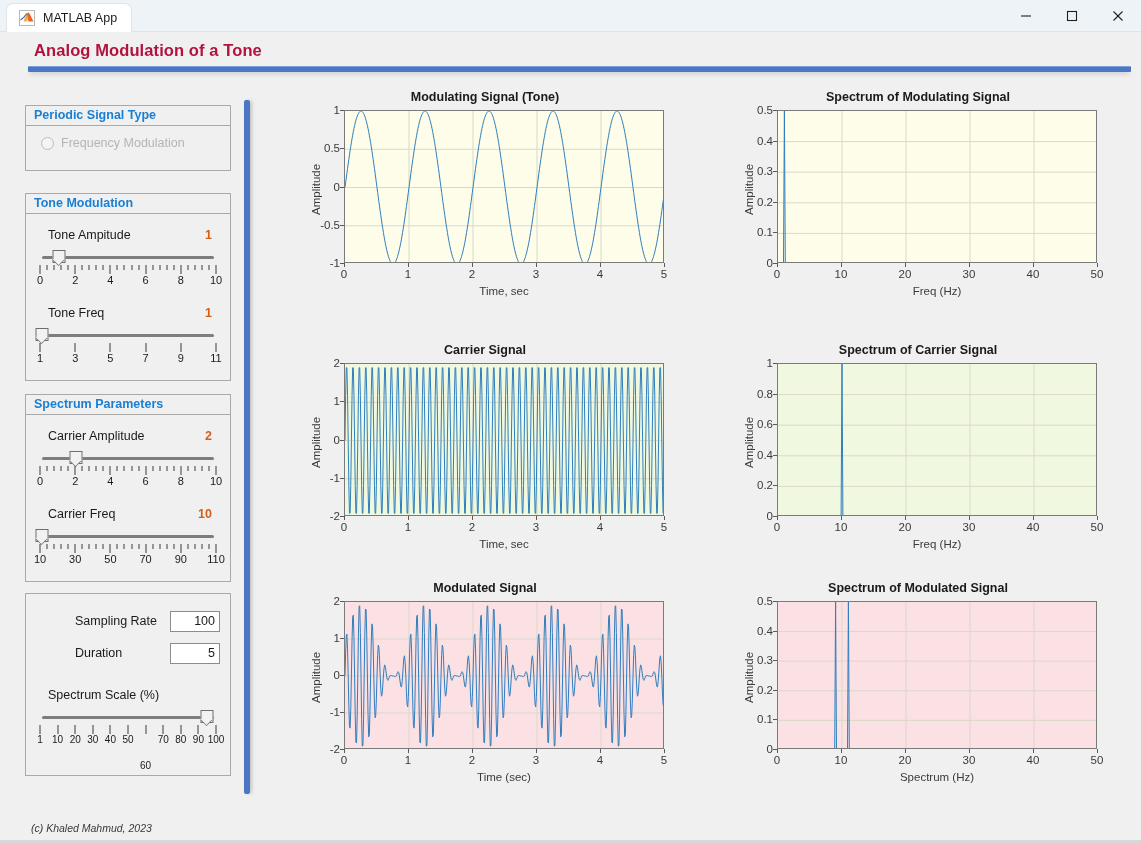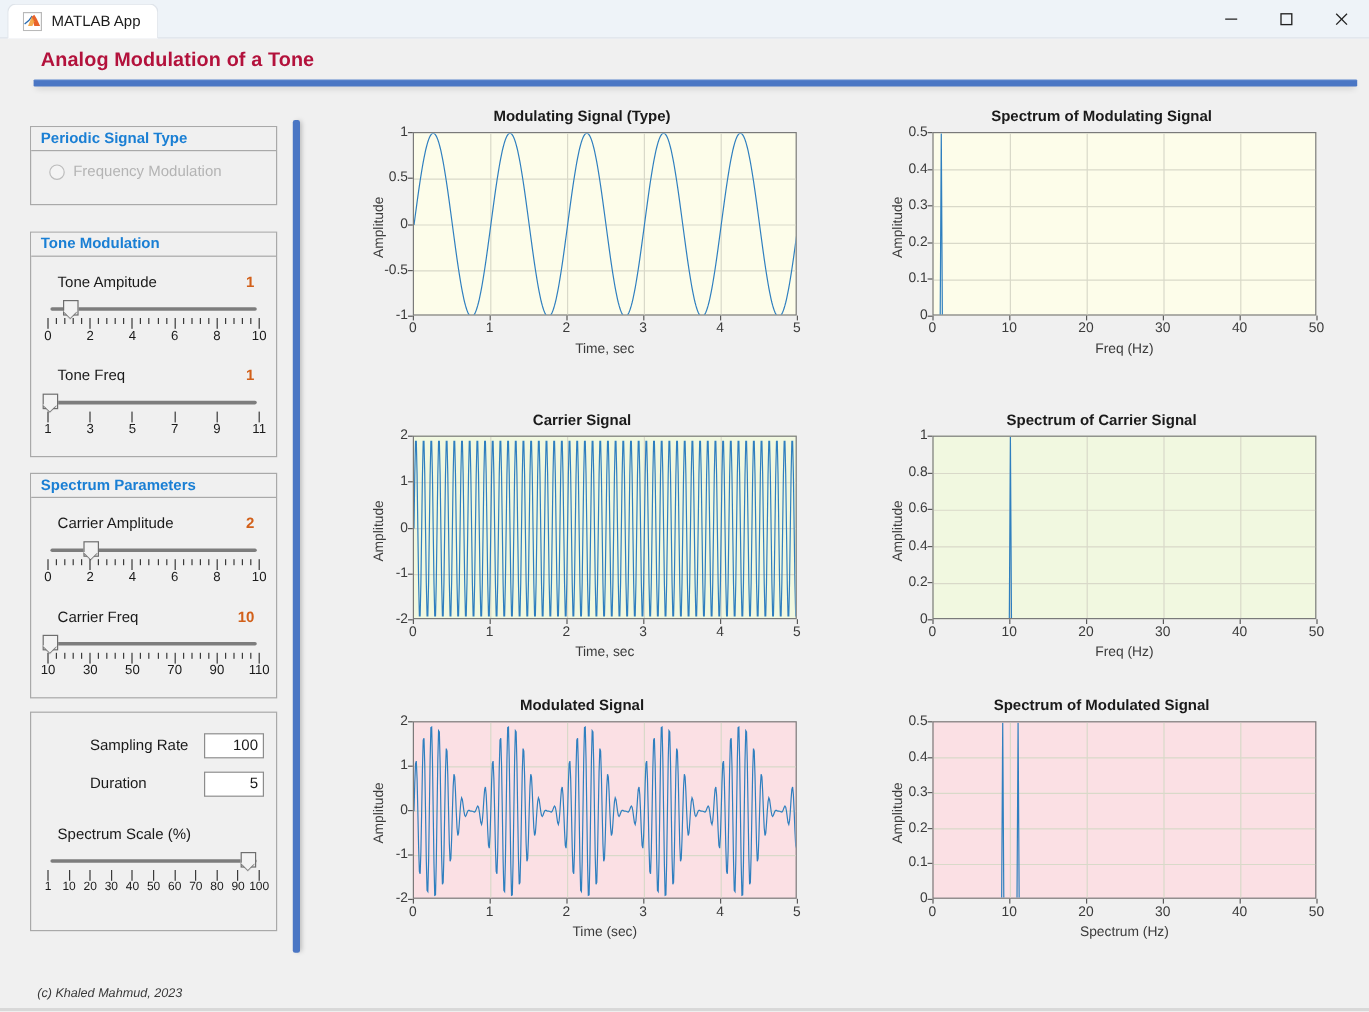--- a/index.html
+++ b/index.html
@@ -428,34 +428,34 @@
               <i class="maj" style="left:90%"></i>
               <i class="maj" style="left:100%"></i>
             </div>
     <div class="tlabels" style="font-size:10px">
               <span style="left: 0%; font-size: 10px;">1</span>
               <span style="left: 10%; font-size: 10px;">10</span>
               <span style="left: 20%; font-size: 10px;">20</span>
               <span style="left: 30%; font-size: 10px;">30</span>
               <span style="left: 40%; font-size: 10px;">40</span>
               <span style="left: 50%; font-size: 10px;">50</span>
-              <span style="left: 60%; font-size: 10px;">60</span>
+              <span style="left: 60%; font-size: 10px; margin-top: 26px;">60</span>
               <span style="left: 70%; font-size: 10px;">70</span>
               <span style="left: 80%; font-size: 10px;">80</span>
               <span style="left: 90%; font-size: 10px;">90</span>
               <span style="left: 100%; font-size: 10px;">100</span>
             </div>
   </div>
         </div>
       </div>
     </div>
 
   <div id="charts">
       <div class="chart" style="left:300px;top:90px;width:370px;height:215px">
-    <div class="chart-title">Modulating Signal (Type)</div>
+    <div class="chart-title">Modulating Signal (Tone)</div>
     <div class="plotbox" style="left:44px;top:20px;width:320px;height:153px;background:#fdfdea">
       <svg width="320" height="153" viewBox="0 0 320 153">
         <line class="gridline" x1="64.0" y1="0" x2="64.0" y2="153"></line>
             <line class="gridline" x1="128.0" y1="0" x2="128.0" y2="153"></line>
             <line class="gridline" x1="192.0" y1="0" x2="192.0" y2="153"></line>
             <line class="gridline" x1="256.0" y1="0" x2="256.0" y2="153"></line>
             <line class="gridline" x1="0" y1="114.8" x2="320" y2="114.8"></line>
             <line class="gridline" x1="0" y1="76.5" x2="320" y2="76.5"></line>
             <line class="gridline" x1="0" y1="38.3" x2="320" y2="38.3"></line>
         <path class="trace" d="M 0.00 76.50 L 0.64 71.70 L 1.28 66.91 L 1.92 62.17 L 2.56 57.48 L 3.20 52.86 L 3.84 48.34 L 4.48 43.93 L 5.12 39.65 L 5.76 35.51 L 6.40 31.53 L 7.04 27.74 L 7.68 24.13 L 8.32 20.73 L 8.96 17.56 L 9.60 14.61 L 10.24 11.91 L 10.88 9.46 L 11.52 7.28 L 12.16 5.37 L 12.80 3.74 L 13.44 2.40 L 14.08 1.36 L 14.72 0.60 L 15.36 0.15 L 16.00 0.00 L 16.64 0.15 L 17.28 0.60 L 17.92 1.36 L 18.56 2.40 L 19.20 3.74 L 19.84 5.37 L 20.48 7.28 L 21.12 9.46 L 21.76 11.91 L 22.40 14.61 L 23.04 17.56 L 23.68 20.73 L 24.32 24.13 L 24.96 27.74 L 25.60 31.53 L 26.24 35.51 L 26.88 39.65 L 27.52 43.93 L 28.16 48.34 L 28.80 52.86 L 29.44 57.48 L 30.08 62.17 L 30.72 66.91 L 31.36 71.70 L 32.00 76.50 L 32.64 81.30 L 33.28 86.09 L 33.92 90.83 L 34.56 95.52 L 35.20 100.14 L 35.84 104.66 L 36.48 109.07 L 37.12 113.35 L 37.76 117.49 L 38.40 121.47 L 39.04 125.26 L 39.68 128.87 L 40.32 132.27 L 40.96 135.44 L 41.60 138.39 L 42.24 141.09 L 42.88 143.54 L 43.52 145.72 L 44.16 147.63 L 44.80 149.26 L 45.44 150.60 L 46.08 151.64 L 46.72 152.40 L 47.36 152.85 L 48.00 153.00 L 48.64 152.85 L 49.28 152.40 L 49.92 151.64 L 50.56 150.60 L 51.20 149.26 L 51.84 147.63 L 52.48 145.72 L 53.12 143.54 L 53.76 141.09 L 54.40 138.39 L 55.04 135.44 L 55.68 132.27 L 56.32 128.87 L 56.96 125.26 L 57.60 121.47 L 58.24 117.49 L 58.88 113.35 L 59.52 109.07 L 60.16 104.66 L 60.80 100.14 L 61.44 95.52 L 62.08 90.83 L 62.72 86.09 L 63.36 81.30 L 64.00 76.50 L 64.64 71.70 L 65.28 66.91 L 65.92 62.17 L 66.56 57.48 L 67.20 52.86 L 67.84 48.34 L 68.48 43.93 L 69.12 39.65 L 69.76 35.51 L 70.40 31.53 L 71.04 27.74 L 71.68 24.13 L 72.32 20.73 L 72.96 17.56 L 73.60 14.61 L 74.24 11.91 L 74.88 9.46 L 75.52 7.28 L 76.16 5.37 L 76.80 3.74 L 77.44 2.40 L 78.08 1.36 L 78.72 0.60 L 79.36 0.15 L 80.00 0.00 L 80.64 0.15 L 81.28 0.60 L 81.92 1.36 L 82.56 2.40 L 83.20 3.74 L 83.84 5.37 L 84.48 7.28 L 85.12 9.46 L 85.76 11.91 L 86.40 14.61 L 87.04 17.56 L 87.68 20.73 L 88.32 24.13 L 88.96 27.74 L 89.60 31.53 L 90.24 35.51 L 90.88 39.65 L 91.52 43.93 L 92.16 48.34 L 92.80 52.86 L 93.44 57.48 L 94.08 62.17 L 94.72 66.91 L 95.36 71.70 L 96.00 76.50 L 96.64 81.30 L 97.28 86.09 L 97.92 90.83 L 98.56 95.52 L 99.20 100.14 L 99.84 104.66 L 100.48 109.07 L 101.12 113.35 L 101.76 117.49 L 102.40 121.47 L 103.04 125.26 L 103.68 128.87 L 104.32 132.27 L 104.96 135.44 L 105.60 138.39 L 106.24 141.09 L 106.88 143.54 L 107.52 145.72 L 108.16 147.63 L 108.80 149.26 L 109.44 150.60 L 110.08 151.64 L 110.72 152.40 L 111.36 152.85 L 112.00 153.00 L 112.64 152.85 L 113.28 152.40 L 113.92 151.64 L 114.56 150.60 L 115.20 149.26 L 115.84 147.63 L 116.48 145.72 L 117.12 143.54 L 117.76 141.09 L 118.40 138.39 L 119.04 135.44 L 119.68 132.27 L 120.32 128.87 L 120.96 125.26 L 121.60 121.47 L 122.24 117.49 L 122.88 113.35 L 123.52 109.07 L 124.16 104.66 L 124.80 100.14 L 125.44 95.52 L 126.08 90.83 L 126.72 86.09 L 127.36 81.30 L 128.00 76.50 L 128.64 71.70 L 129.28 66.91 L 129.92 62.17 L 130.56 57.48 L 131.20 52.86 L 131.84 48.34 L 132.48 43.93 L 133.12 39.65 L 133.76 35.51 L 134.40 31.53 L 135.04 27.74 L 135.68 24.13 L 136.32 20.73 L 136.96 17.56 L 137.60 14.61 L 138.24 11.91 L 138.88 9.46 L 139.52 7.28 L 140.16 5.37 L 140.80 3.74 L 141.44 2.40 L 142.08 1.36 L 142.72 0.60 L 143.36 0.15 L 144.00 0.00 L 144.64 0.15 L 145.28 0.60 L 145.92 1.36 L 146.56 2.40 L 147.20 3.74 L 147.84 5.37 L 148.48 7.28 L 149.12 9.46 L 149.76 11.91 L 150.40 14.61 L 151.04 17.56 L 151.68 20.73 L 152.32 24.13 L 152.96 27.74 L 153.60 31.53 L 154.24 35.51 L 154.88 39.65 L 155.52 43.93 L 156.16 48.34 L 156.80 52.86 L 157.44 57.48 L 158.08 62.17 L 158.72 66.91 L 159.36 71.70 L 160.00 76.50 L 160.64 81.30 L 161.28 86.09 L 161.92 90.83 L 162.56 95.52 L 163.20 100.14 L 163.84 104.66 L 164.48 109.07 L 165.12 113.35 L 165.76 117.49 L 166.40 121.47 L 167.04 125.26 L 167.68 128.87 L 168.32 132.27 L 168.96 135.44 L 169.60 138.39 L 170.24 141.09 L 170.88 143.54 L 171.52 145.72 L 172.16 147.63 L 172.80 149.26 L 173.44 150.60 L 174.08 151.64 L 174.72 152.40 L 175.36 152.85 L 176.00 153.00 L 176.64 152.85 L 177.28 152.40 L 177.92 151.64 L 178.56 150.60 L 179.20 149.26 L 179.84 147.63 L 180.48 145.72 L 181.12 143.54 L 181.76 141.09 L 182.40 138.39 L 183.04 135.44 L 183.68 132.27 L 184.32 128.87 L 184.96 125.26 L 185.60 121.47 L 186.24 117.49 L 186.88 113.35 L 187.52 109.07 L 188.16 104.66 L 188.80 100.14 L 189.44 95.52 L 190.08 90.83 L 190.72 86.09 L 191.36 81.30 L 192.00 76.50 L 192.64 71.70 L 193.28 66.91 L 193.92 62.17 L 194.56 57.48 L 195.20 52.86 L 195.84 48.34 L 196.48 43.93 L 197.12 39.65 L 197.76 35.51 L 198.40 31.53 L 199.04 27.74 L 199.68 24.13 L 200.32 20.73 L 200.96 17.56 L 201.60 14.61 L 202.24 11.91 L 202.88 9.46 L 203.52 7.28 L 204.16 5.37 L 204.80 3.74 L 205.44 2.40 L 206.08 1.36 L 206.72 0.60 L 207.36 0.15 L 208.00 0.00 L 208.64 0.15 L 209.28 0.60 L 209.92 1.36 L 210.56 2.40 L 211.20 3.74 L 211.84 5.37 L 212.48 7.28 L 213.12 9.46 L 213.76 11.91 L 214.40 14.61 L 215.04 17.56 L 215.68 20.73 L 216.32 24.13 L 216.96 27.74 L 217.60 31.53 L 218.24 35.51 L 218.88 39.65 L 219.52 43.93 L 220.16 48.34 L 220.80 52.86 L 221.44 57.48 L 222.08 62.17 L 222.72 66.91 L 223.36 71.70 L 224.00 76.50 L 224.64 81.30 L 225.28 86.09 L 225.92 90.83 L 226.56 95.52 L 227.20 100.14 L 227.84 104.66 L 228.48 109.07 L 229.12 113.35 L 229.76 117.49 L 230.40 121.47 L 231.04 125.26 L 231.68 128.87 L 232.32 132.27 L 232.96 135.44 L 233.60 138.39 L 234.24 141.09 L 234.88 143.54 L 235.52 145.72 L 236.16 147.63 L 236.80 149.26 L 237.44 150.60 L 238.08 151.64 L 238.72 152.40 L 239.36 152.85 L 240.00 153.00 L 240.64 152.85 L 241.28 152.40 L 241.92 151.64 L 242.56 150.60 L 243.20 149.26 L 243.84 147.63 L 244.48 145.72 L 245.12 143.54 L 245.76 141.09 L 246.40 138.39 L 247.04 135.44 L 247.68 132.27 L 248.32 128.87 L 248.96 125.26 L 249.60 121.47 L 250.24 117.49 L 250.88 113.35 L 251.52 109.07 L 252.16 104.66 L 252.80 100.14 L 253.44 95.52 L 254.08 90.83 L 254.72 86.09 L 255.36 81.30 L 256.00 76.50 L 256.64 71.70 L 257.28 66.91 L 257.92 62.17 L 258.56 57.48 L 259.20 52.86 L 259.84 48.34 L 260.48 43.93 L 261.12 39.65 L 261.76 35.51 L 262.40 31.53 L 263.04 27.74 L 263.68 24.13 L 264.32 20.73 L 264.96 17.56 L 265.60 14.61 L 266.24 11.91 L 266.88 9.46 L 267.52 7.28 L 268.16 5.37 L 268.80 3.74 L 269.44 2.40 L 270.08 1.36 L 270.72 0.60 L 271.36 0.15 L 272.00 0.00 L 272.64 0.15 L 273.28 0.60 L 273.92 1.36 L 274.56 2.40 L 275.20 3.74 L 275.84 5.37 L 276.48 7.28 L 277.12 9.46 L 277.76 11.91 L 278.40 14.61 L 279.04 17.56 L 279.68 20.73 L 280.32 24.13 L 280.96 27.74 L 281.60 31.53 L 282.24 35.51 L 282.88 39.65 L 283.52 43.93 L 284.16 48.34 L 284.80 52.86 L 285.44 57.48 L 286.08 62.17 L 286.72 66.91 L 287.36 71.70 L 288.00 76.50 L 288.64 81.30 L 289.28 86.09 L 289.92 90.83 L 290.56 95.52 L 291.20 100.14 L 291.84 104.66 L 292.48 109.07 L 293.12 113.35 L 293.76 117.49 L 294.40 121.47 L 295.04 125.26 L 295.68 128.87 L 296.32 132.27 L 296.96 135.44 L 297.60 138.39 L 298.24 141.09 L 298.88 143.54 L 299.52 145.72 L 300.16 147.63 L 300.80 149.26 L 301.44 150.60 L 302.08 151.64 L 302.72 152.40 L 303.36 152.85 L 304.00 153.00 L 304.64 152.85 L 305.28 152.40 L 305.92 151.64 L 306.56 150.60 L 307.20 149.26 L 307.84 147.63 L 308.48 145.72 L 309.12 143.54 L 309.76 141.09 L 310.40 138.39 L 311.04 135.44 L 311.68 132.27 L 312.32 128.87 L 312.96 125.26 L 313.60 121.47 L 314.24 117.49 L 314.88 113.35 L 315.52 109.07 L 316.16 104.66 L 316.80 100.14 L 317.44 95.52 L 318.08 90.83 L 318.72 86.09 L 319.36 81.30 L 320.00 76.50"></path>

